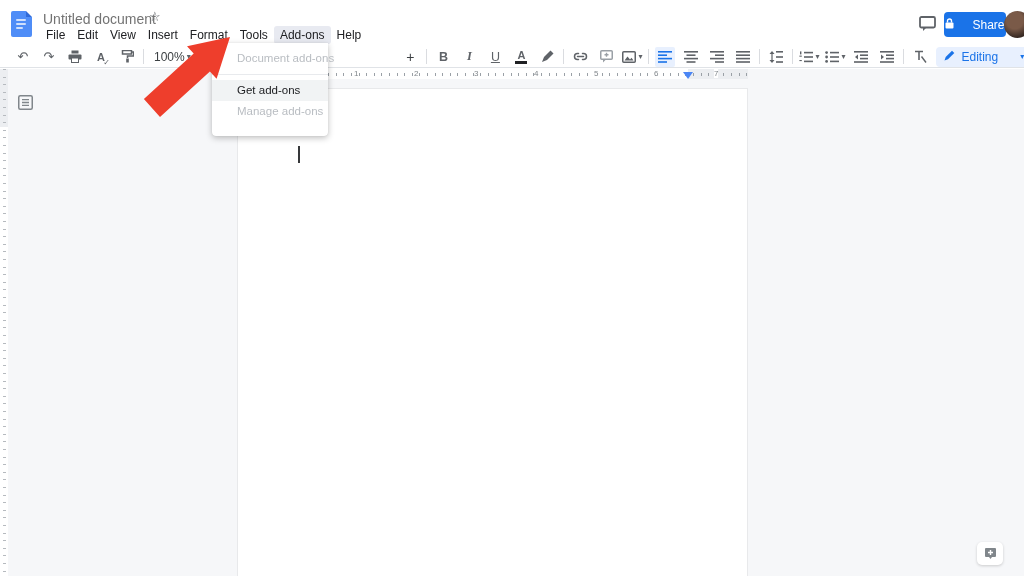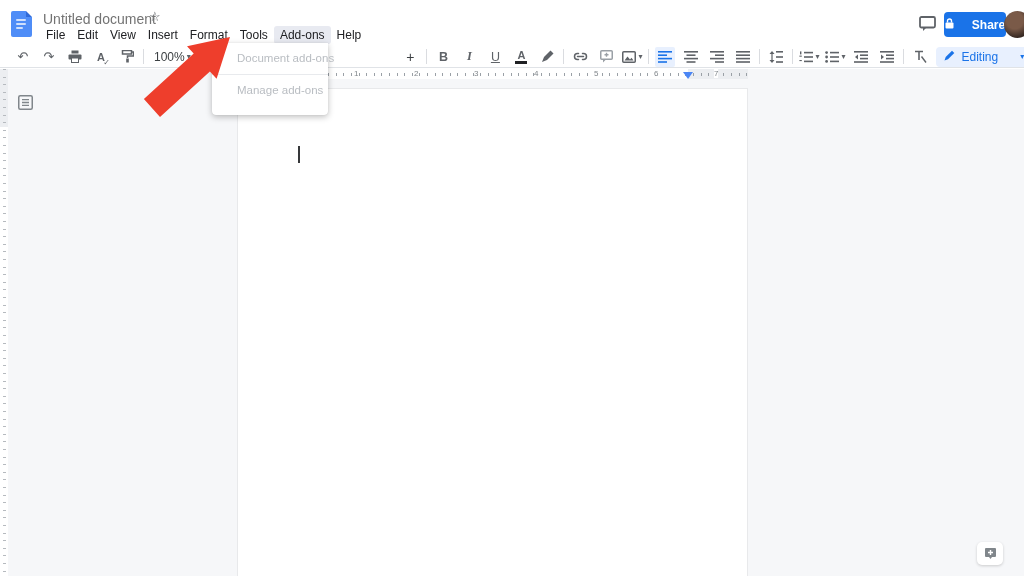--- a/index.html
+++ b/index.html
@@ -14,21 +14,21 @@
                      border-left:6px solid #2f6ad9; border-top:6px solid #fff; }
   #docs-icon .l { position:absolute; left:5px; height:2px; background:#cfe0fc; border-radius:1px; }
   #doc-title { position:absolute; left:43px; top:11px; font-size:14px; color:#737373; }
   #star { position:absolute; left:149px; top:9px; font-size:13px; color:#5f6368; cursor:pointer; }
   #menubar { position:absolute; left:40px; top:26px; display:flex; align-items:center; height:18px; }
   .menu-item { font-size:12px; color:#202124; padding:2px 6px; border-radius:3px; cursor:pointer; }
   .menu-item.active { background:#e8eaf1; }
   #hdr-comment { position:absolute; right:88px; top:16px; width:17px; height:16px; cursor:pointer; }
   #share-btn { position:absolute; right:18px; top:12px; width:62px; height:25px; background:#1a73e8;
                border:none; border-radius:4px; color:#fff; font-size:12px; font-family:inherit;
-               display:flex; align-items:center; justify-content:center; gap:18px; cursor:pointer;font-weight:bold; }
+               display:flex; align-items:center; justify-content:center; gap:18px; cursor:pointer; }
   #avatar { position:absolute; right:-7px; top:11px; width:27px; height:27px; border-radius:50%;
             background:radial-gradient(circle at 40% 35%, #7a5a48 0 35%, #3a2b24 70%, #1c1512 100%);
             cursor:pointer; }
 
   
   #toolbar { position:absolute; top:46px; left:0; right:0; height:22px; background:#fff;
              border-bottom:1px solid #e0e3e7; display:flex; align-items:center;
              padding-left:13px; gap:6px; z-index:10; }
   .tbi { min-width:20px; height:20px; display:flex; align-items:center; justify-content:center;
          font-size:13px; color:#5f6368; border-radius:2px; cursor:pointer; flex:0 0 auto; }
@@ -357,18 +357,19 @@
     <svg width="13" height="13" viewBox="0 0 13 13">
       <path d="M2 1 h9 a1 1 0 0 1 1 1 v7 a1 1 0 0 1 -1 1 H8 l-1.5 2 L5 10 H2 a1 1 0 0 1 -1-1 V2 a1 1 0 0 1 1-1 z" fill="#80868b"></path>
       <path d="M6.5 3 v5 M4 5.5 h5" stroke="#fff" stroke-width="1.4"></path>
     </svg>
   </button>
 </div>
 
 <div id="addons-menu">
   <div class="dd-item disabled">Document add-ons</div>
   <div class="dd-divider"></div>
+  <div class="dd-item highlight">Get add-ons</div>
   <div class="dd-item disabled">Manage add-ons</div>
 </div>
 
 <svg id="arrow-overlay" width="1024" height="576" viewBox="0 0 1024 576">
   <polygon points="230,37 216.6,78.8 209.9,71.4 160,116.9 143.9,99.1 193.7,53.6 187,46.2" fill="#ee3e2c"></polygon>
 </svg>
 
 </body></html>

